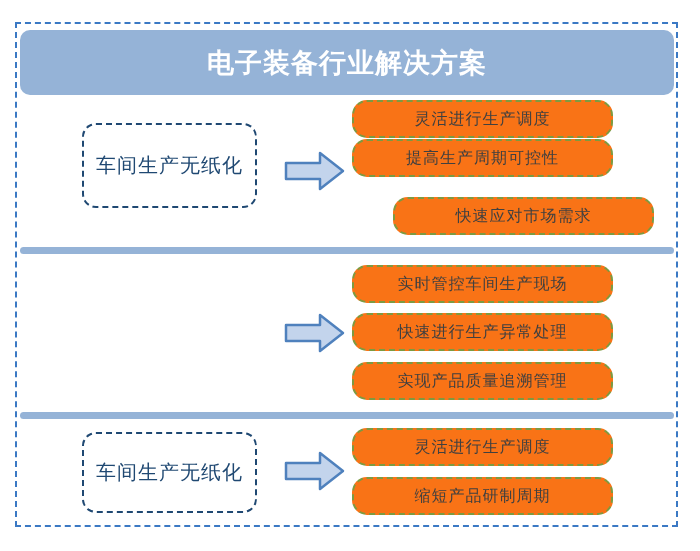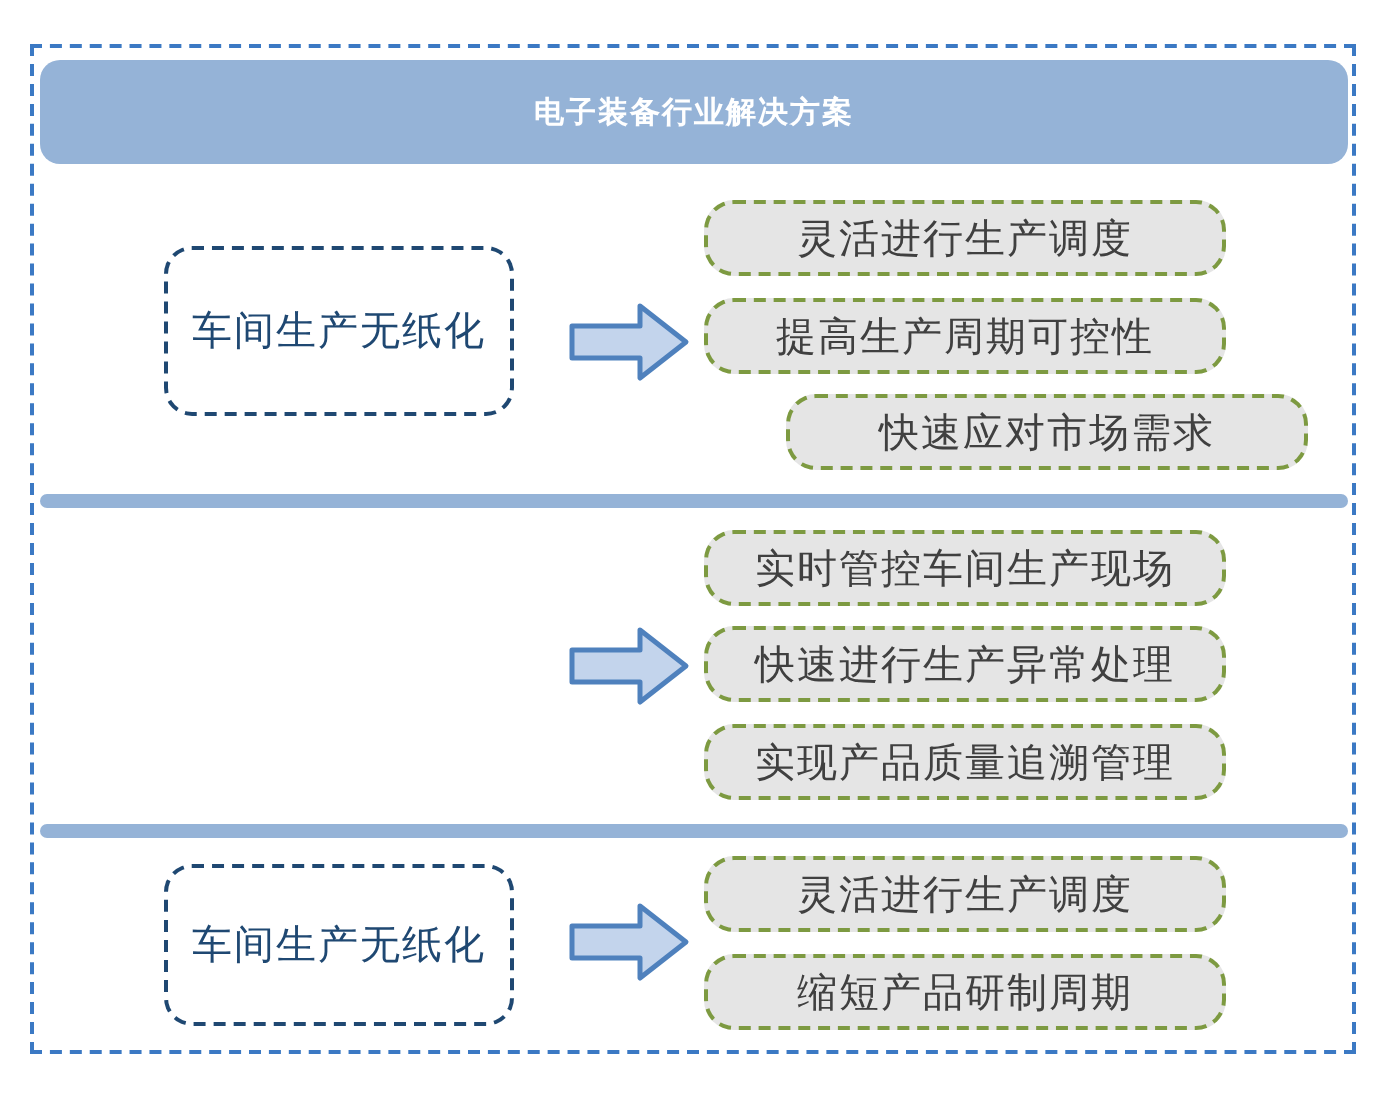--- a/index.html
+++ b/index.html
@@ -17,28 +17,28 @@
   }
   .outer-frame {
     position: absolute;
     left: 15px; top: 22px;
     width: 659px; height: 501px;
     border: 2px dashed #3b79c4;
   }
   .header-bar {
     position: absolute;
     left: 20px; top: 30px;
-    width: 654px; height: 52px;
+    width: 654px; height: 65px;
     background: #95b3d7;
     border-radius: 10px;
     display: flex;
     align-items: center;
     justify-content: center;
     color: #ffffff;
-    font-size: 15px;
+    font-size: 27px;
     font-weight: bold;
     letter-spacing: 1px;
   }
   .separator {
     position: absolute;
     left: 20px;
     width: 654px; height: 7px;
     background: #95b3d7;
     border-radius: 4px;
   }
@@ -67,32 +67,32 @@
     width: 62px; height: 42px;
   }
   .arrow-1 { top: 150px; }
   .arrow-2 { top: 312px; }
   .arrow-3 { top: 450px; }
   .outcome-box {
     position: absolute;
     left: 352px;
     width: 257px;
     height: 34px;
-    background: #e5e5e5;
+    background: #f97316;
     border: 2px dashed #7d9a41;
     border-radius: 15px;
     display: flex;
     align-items: center;
     justify-content: center;
     color: #404040;
-    font-size: 20px;
+    font-size: 16px;
     letter-spacing: 1px;
   }
   .o-1a { top: 100px; }
-  .o-1b { top: 149px; }
+  .o-1b { top: 139px; }
   .o-1c { top: 197px; margin-left: 41px; }
   .o-2a { top: 265px; }
   .o-2b { top: 313px; }
   .o-2c { top: 362px; }
   .o-3a { top: 428px; }
   .o-3b { top: 477px; text-align: right; }
 </style>
 </head>
 <body>
 

